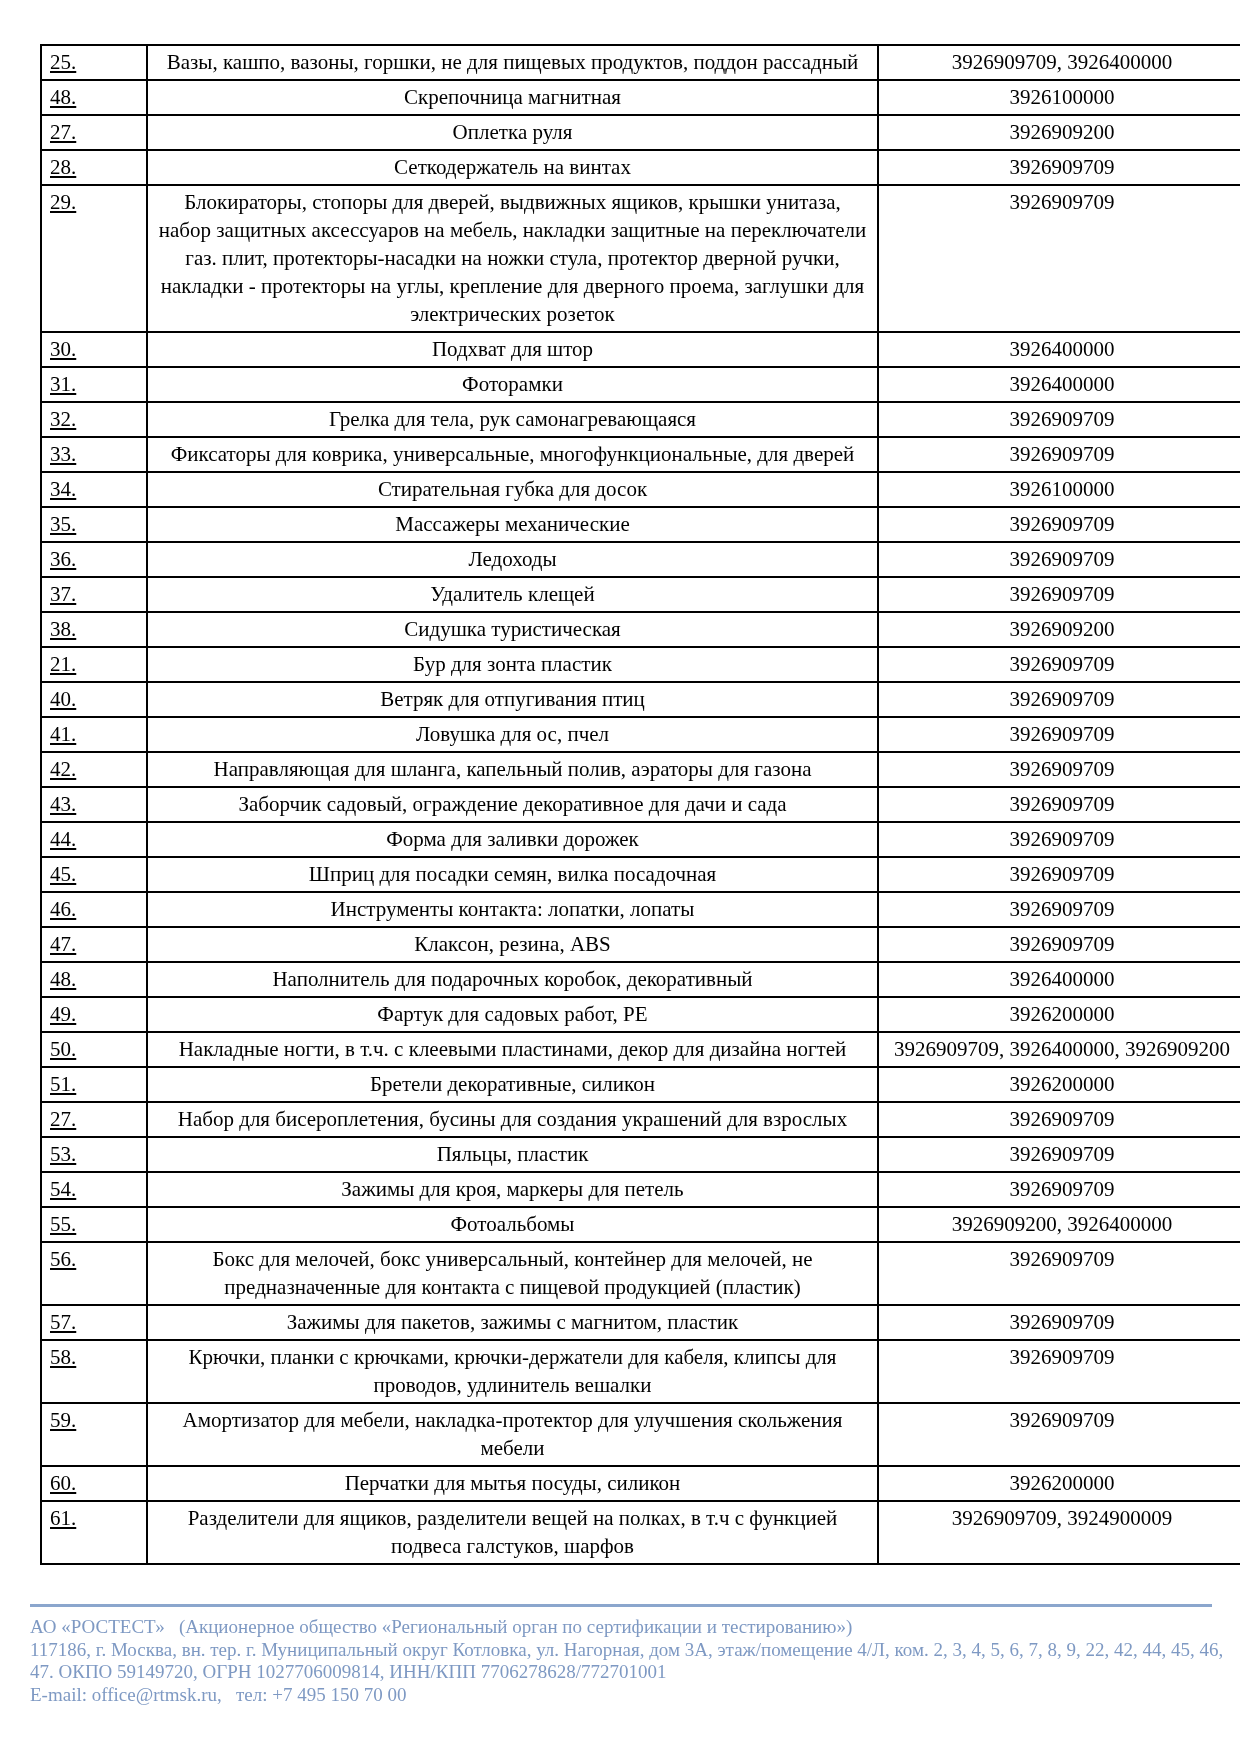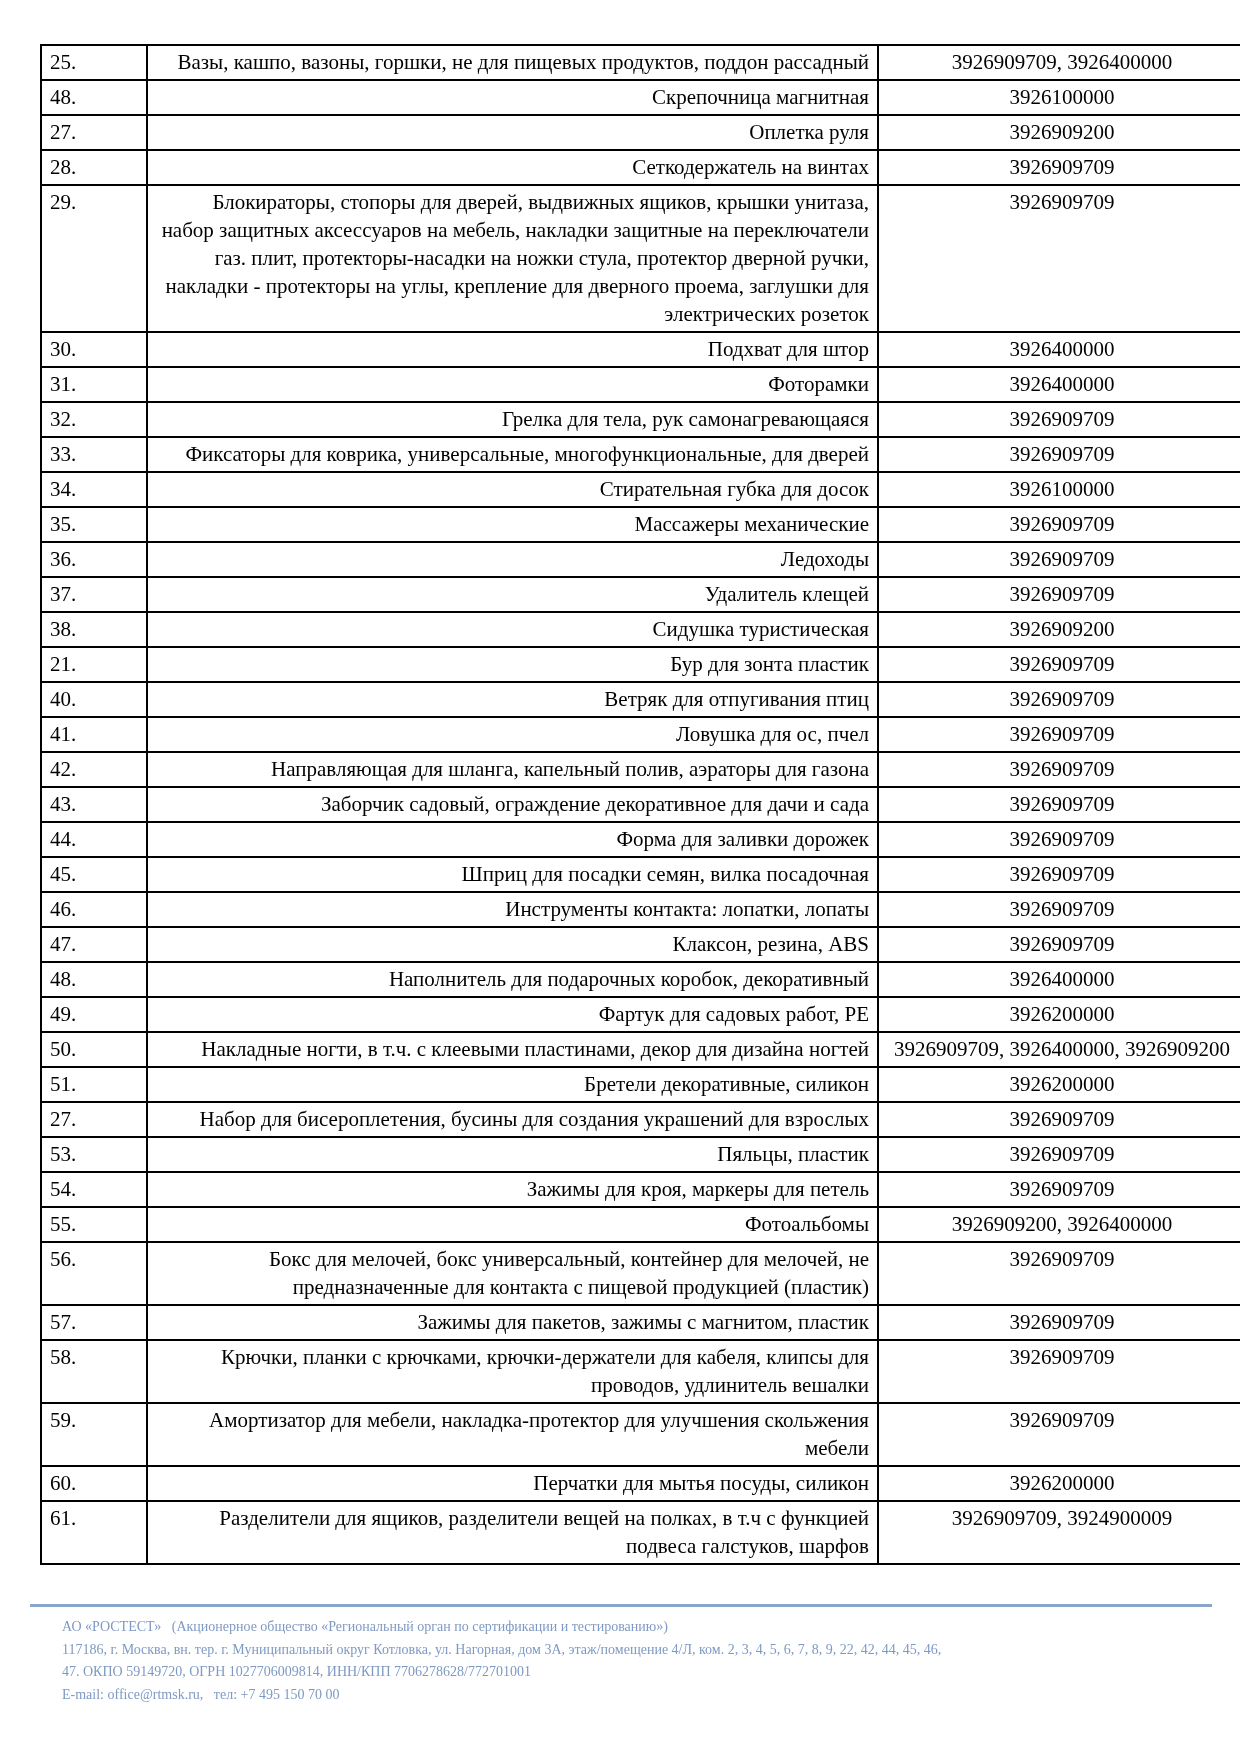--- a/index.html
+++ b/index.html
@@ -23,47 +23,47 @@
     font-size:21px;
     line-height:28px;
     vertical-align:top;
     padding:2px 8px 3px 8px;
   }
   td.c-num{
     width:88px;
     text-align:left;
     padding-left:10px;
     border-right:4px double #000;
+    text-decoration:underline;
   }
   td.c-desc{
     width:713px;
-    text-align:right;
+    text-align:center;
     padding-left:12px;
     padding-right:14px;
   }
   td.c-codes{
     width:350px;
     text-align:center;
   }
   .footer{
     position:absolute;
     left:30px;top:1604px;
     width:1182px;
   }
   .footer-rule{
     height:3px;
     background:#8ba6cd;
     margin-bottom:9px;
   }
   .footer-line{
-    font-size:14px;
+    font-size:19px;
     line-height:22.5px;
     color:#7e99c3;
     white-space:pre;
-    margin-left:32px;
   }
 </style>
 </head>
 <body>
 
 <div class="page">
 
   <table class="codes-table">
     <tbody id="rows">
         <tr>

